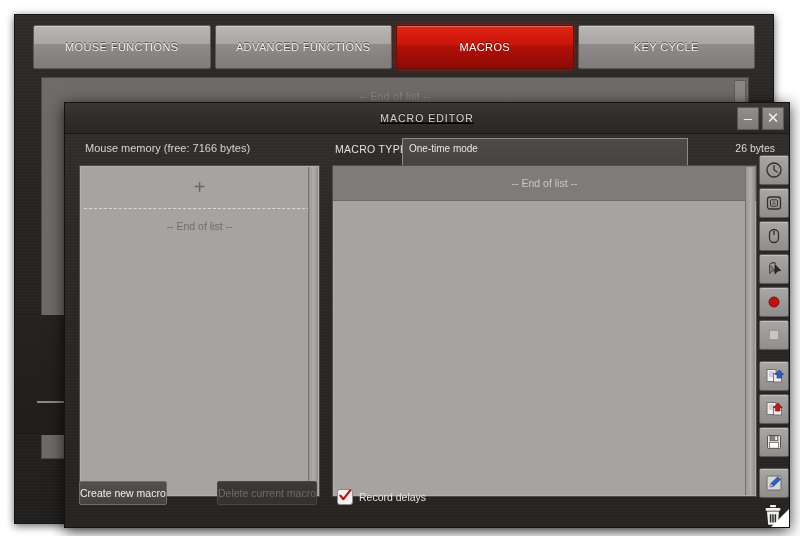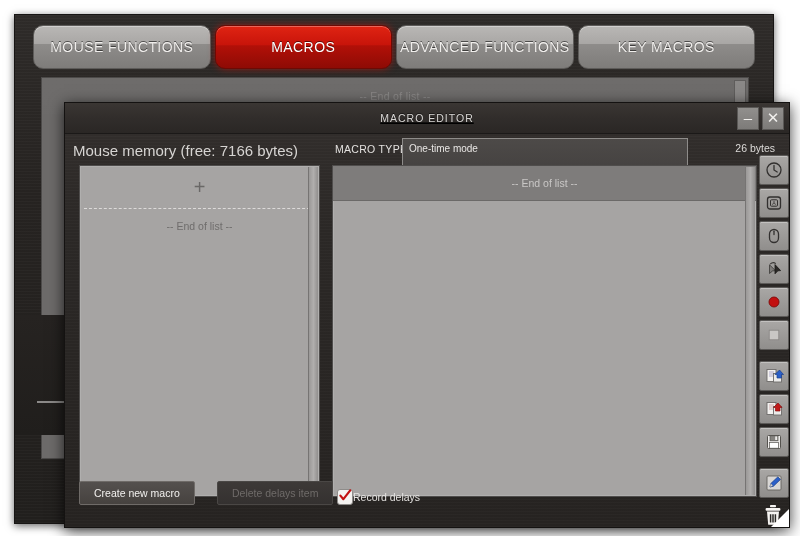--- a/index.html
+++ b/index.html
@@ -50,27 +50,27 @@
     width: 722px;
     height: 44px;
     display: flex;
     gap: 4px;
   }
   .tab {
     flex: 1;
     display: flex;
     align-items: center;
     justify-content: center;
-    font-size: 14px;
+    font-size: 11px;
     letter-spacing: 0.4px;
     color: #f0eeec;
     text-shadow: 0 -1px 0 rgba(0,0,0,0.55);
     background: linear-gradient(180deg, #b9b7b5 0%, #a9a7a5 42%, #8e8c8a 44%, #7e7c7a 100%);
     border: 1px solid #5d5b59;
-    border-radius: 10px;
+    border-radius: 2px;
     box-shadow: inset 0 1px 0 rgba(255,255,255,0.35);
     cursor: pointer;
     user-select: none;
   }
   .tab.active {
     background: linear-gradient(180deg, #e02413 0%, #c8140a 45%, #b21008 47%, #8e0b05 100%);
     border-color: #6d0a04;
     color: #ffffff;
     box-shadow: inset 0 1px 0 rgba(255,255,255,0.3), 0 0 7px rgba(220,20,10,0.55);
   }
@@ -208,23 +208,23 @@
     user-select: none;
   }
 
   
   .dialog-head {
     position: relative;
     height: 32px;
   }
   .mouse-memory {
     position: absolute;
-    left: 8px;
+    left: 20px;
     top: 8px;
-    font-size: 15px;
+    font-size: 11px;
     color: #d6d4d2;
   }
   .macro-type-label {
     position: absolute;
     left: 270px;
     top: 9px;
     font-size: 10.5px;
     color: #e3e1df;
     letter-spacing: 0.3px;
   }
@@ -340,21 +340,21 @@
     background: none;
     border: none;
     box-shadow: none;
   }
   .tool-gap { height: 8px; }
 
   
   .btn {
     position: absolute;
     height: 22px;
-    padding: 0 14px;
+    padding: 0 0;
     font-size: 10.5px;
     line-height: 22px;
     border-radius: 2px;
     user-select: none;
     white-space: nowrap;
   }
   .btn-create {
     left: 14px;
     bottom: 22px;
     color: #f2f0ee;
@@ -369,20 +369,21 @@
     background: linear-gradient(180deg, #3d3937 0%, #343130 100%);
     border: 1px solid #4a4745;
     cursor: default;
   }
   .record-delays {
     position: absolute;
     left: 272px;
     bottom: 22px;
     display: flex;
     align-items: center;
+    gap: 6px;
     cursor: pointer;
     user-select: none;
   }
   .checkbox {
     width: 14px;
     height: 14px;
     background: #f4f2f0;
     border: 1px solid #8e8c8a;
     border-radius: 3px;
     position: relative;
@@ -396,28 +397,28 @@
 <body>
 
 <div id="stage">
 
   <div class="app-window">
 
     <div class="tabbar">
       <div class="tab">
           <span>MOUSE FUNCTIONS</span>
         </div>
+      <div class="tab">
+          <span>ADVANCED FUNCTIONS</span>
+        </div>
       <div class="tab active">
           <span>MACROS</span>
         </div>
       <div class="tab">
-          <span>ADVANCED FUNCTIONS</span>
-        </div>
-      <div class="tab">
-          <span>KEY MACROS</span>
+          <span>KEY CYCLE</span>
         </div>
     </div>
 
     <div class="bg-panel">
       <div class="bg-panel-head">-- End of list --</div>
       <div class="bg-panel-body"></div>
       <div class="bg-panel-scroll"></div>
     </div>
 
     <div class="bg-left-col"></div>
@@ -545,21 +546,21 @@
         <svg width="22" height="24" viewBox="0 0 22 24">
             <rect x="8" y="2" width="6" height="2.2" rx="0.8" fill="#f6f4f2"></rect>
             <rect x="3.6" y="5" width="14.8" height="2.8" rx="1" fill="#f6f4f2"></rect>
             <path d="M5 8.6 H17 L15.8 21.8 H6.2 Z" fill="#f6f4f2"></path>
             <path d="M8.6 11.2 V19.4 M11 11.2 V19.4 M13.4 11.2 V19.4" stroke="#2a2826" stroke-width="1.5"></path>
           </svg>
       </div>
     </div>
 
     <div class="btn btn-create">Create new macro</div>
-    <div class="btn btn-delete">Delete delays item</div>
+    <div class="btn btn-delete">Delete current macro</div>
 
     <div class="record-delays">
       <div class="checkbox">
         <svg width="14" height="14" viewBox="0 0 14 14" style="position:absolute;left:0;top:-1px;">
             <path d="M2.4 6.6 L5.4 10.2 L12.2 1.4" stroke="#c21010" stroke-width="2.2" fill="none" stroke-linecap="round" stroke-linejoin="round"></path>
           </svg>
       </div>
       <span class="record-label">Record delays</span>
     </div>
 

